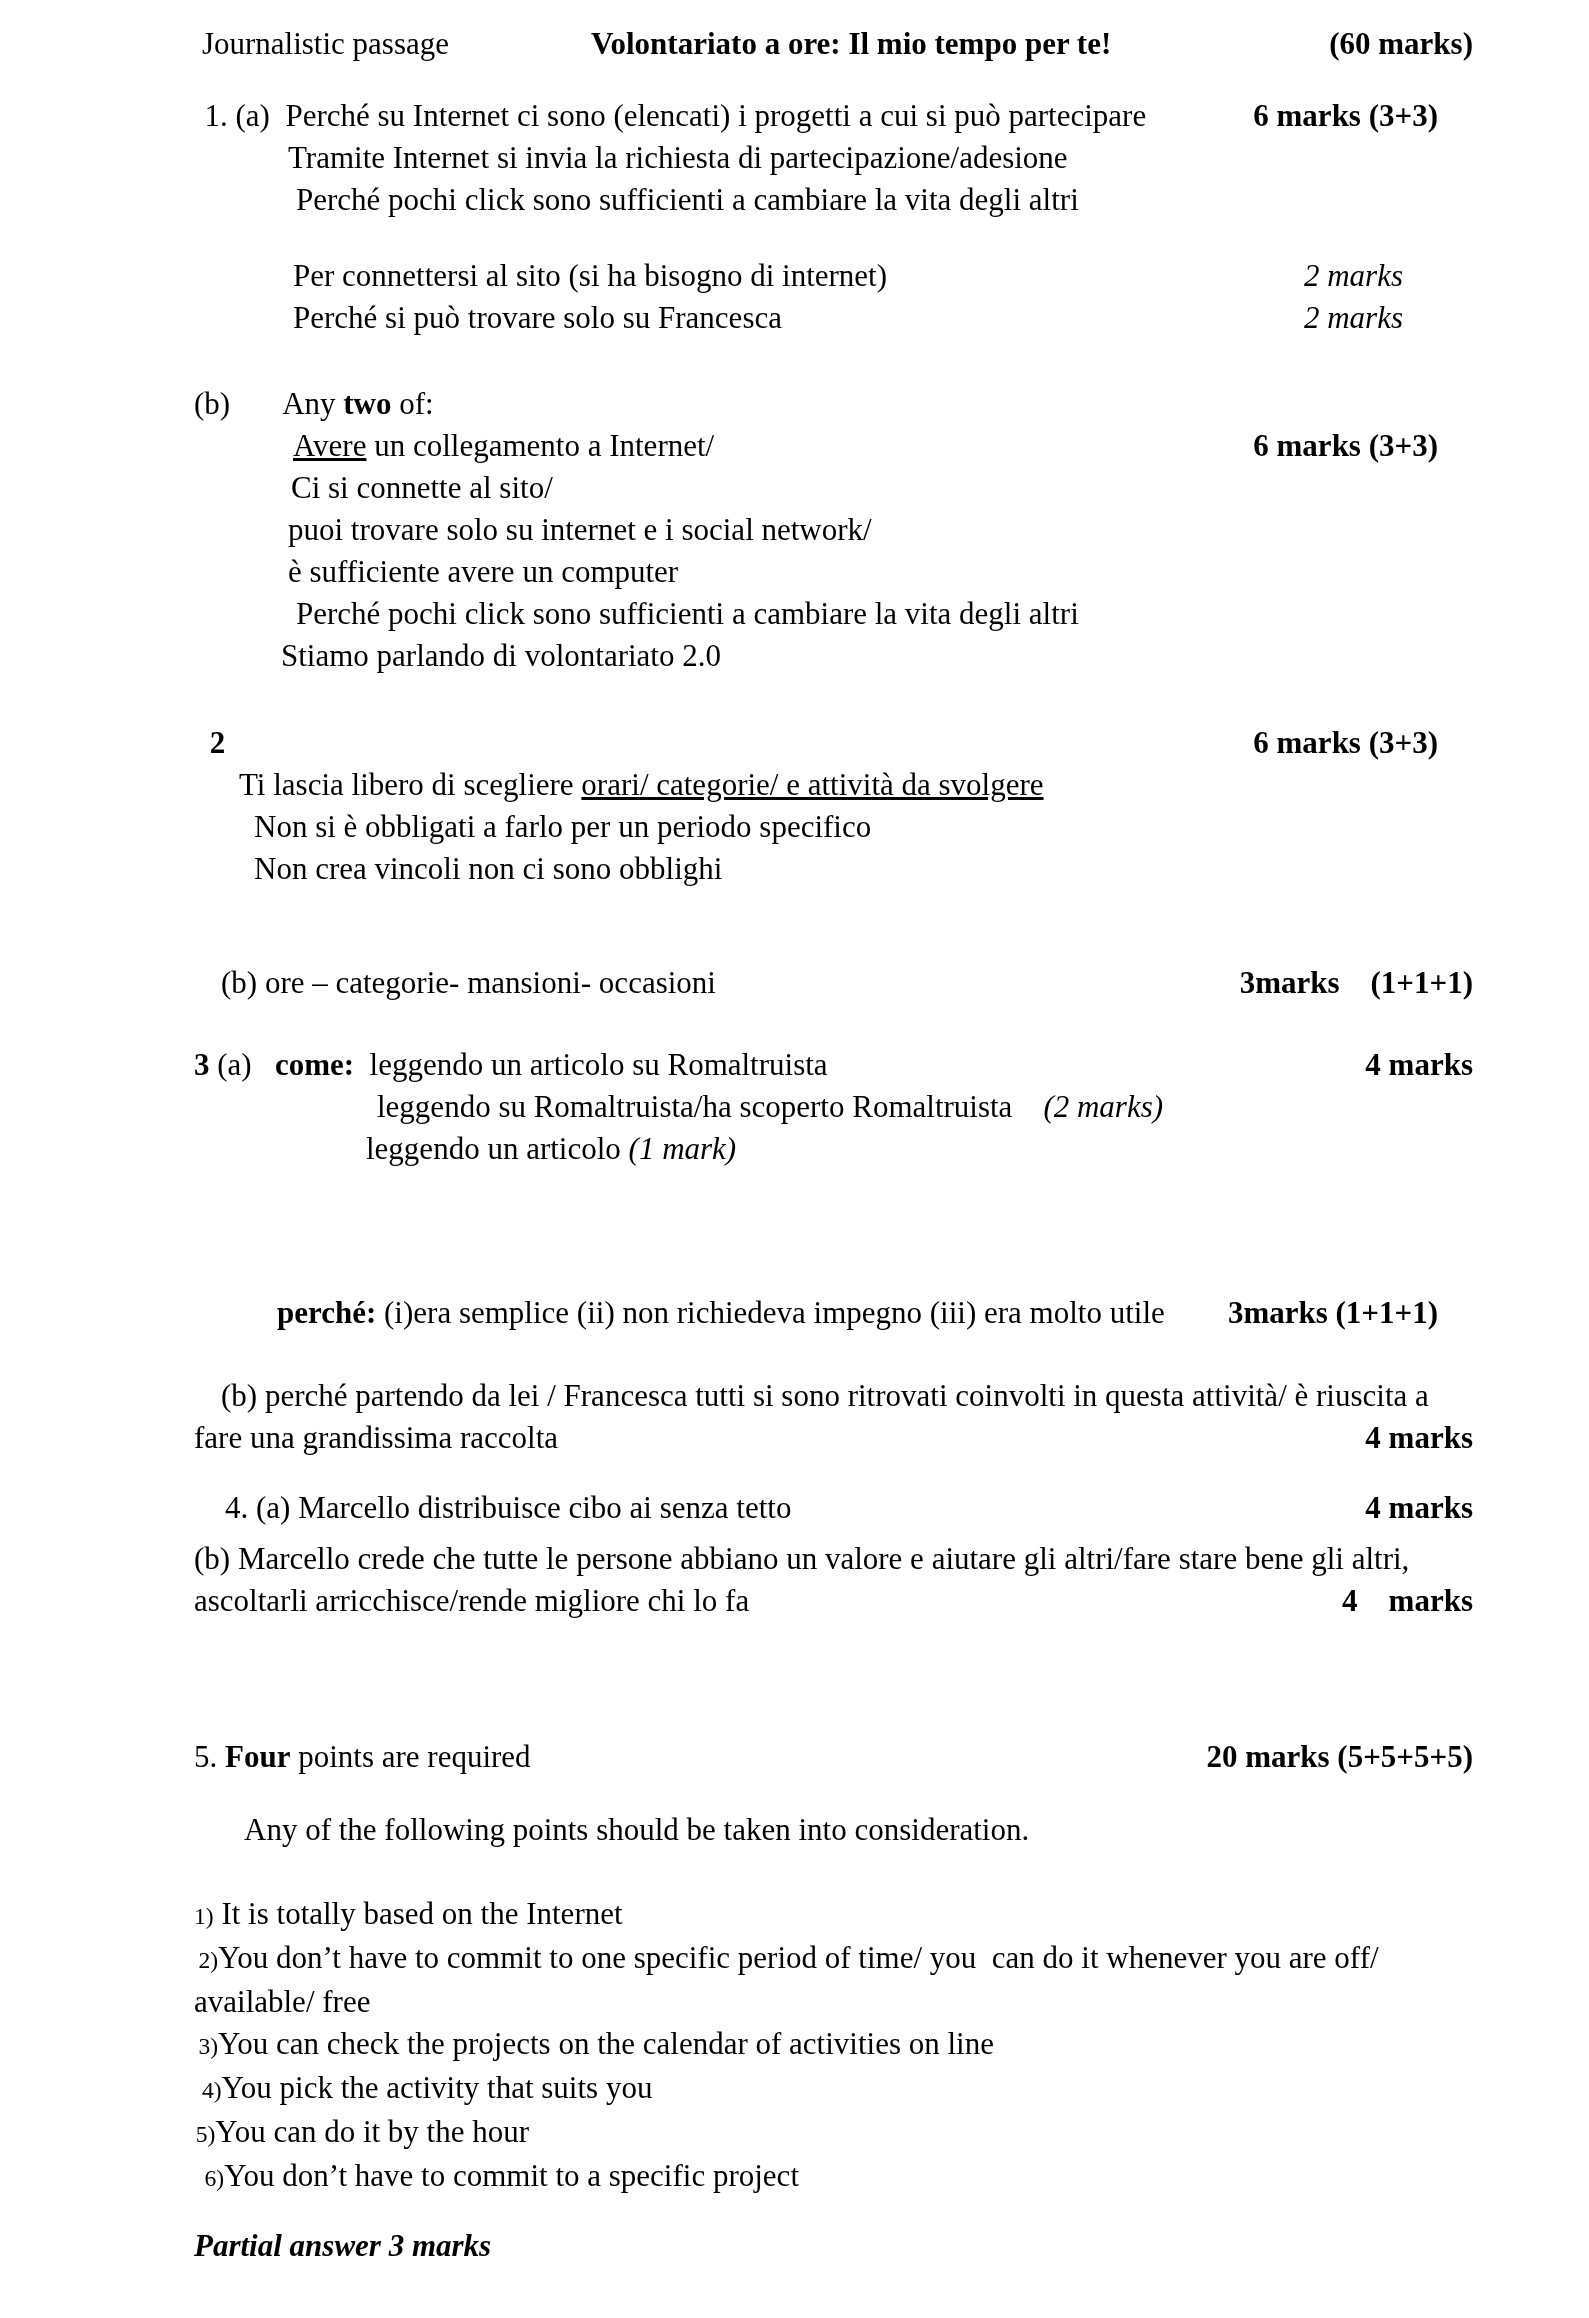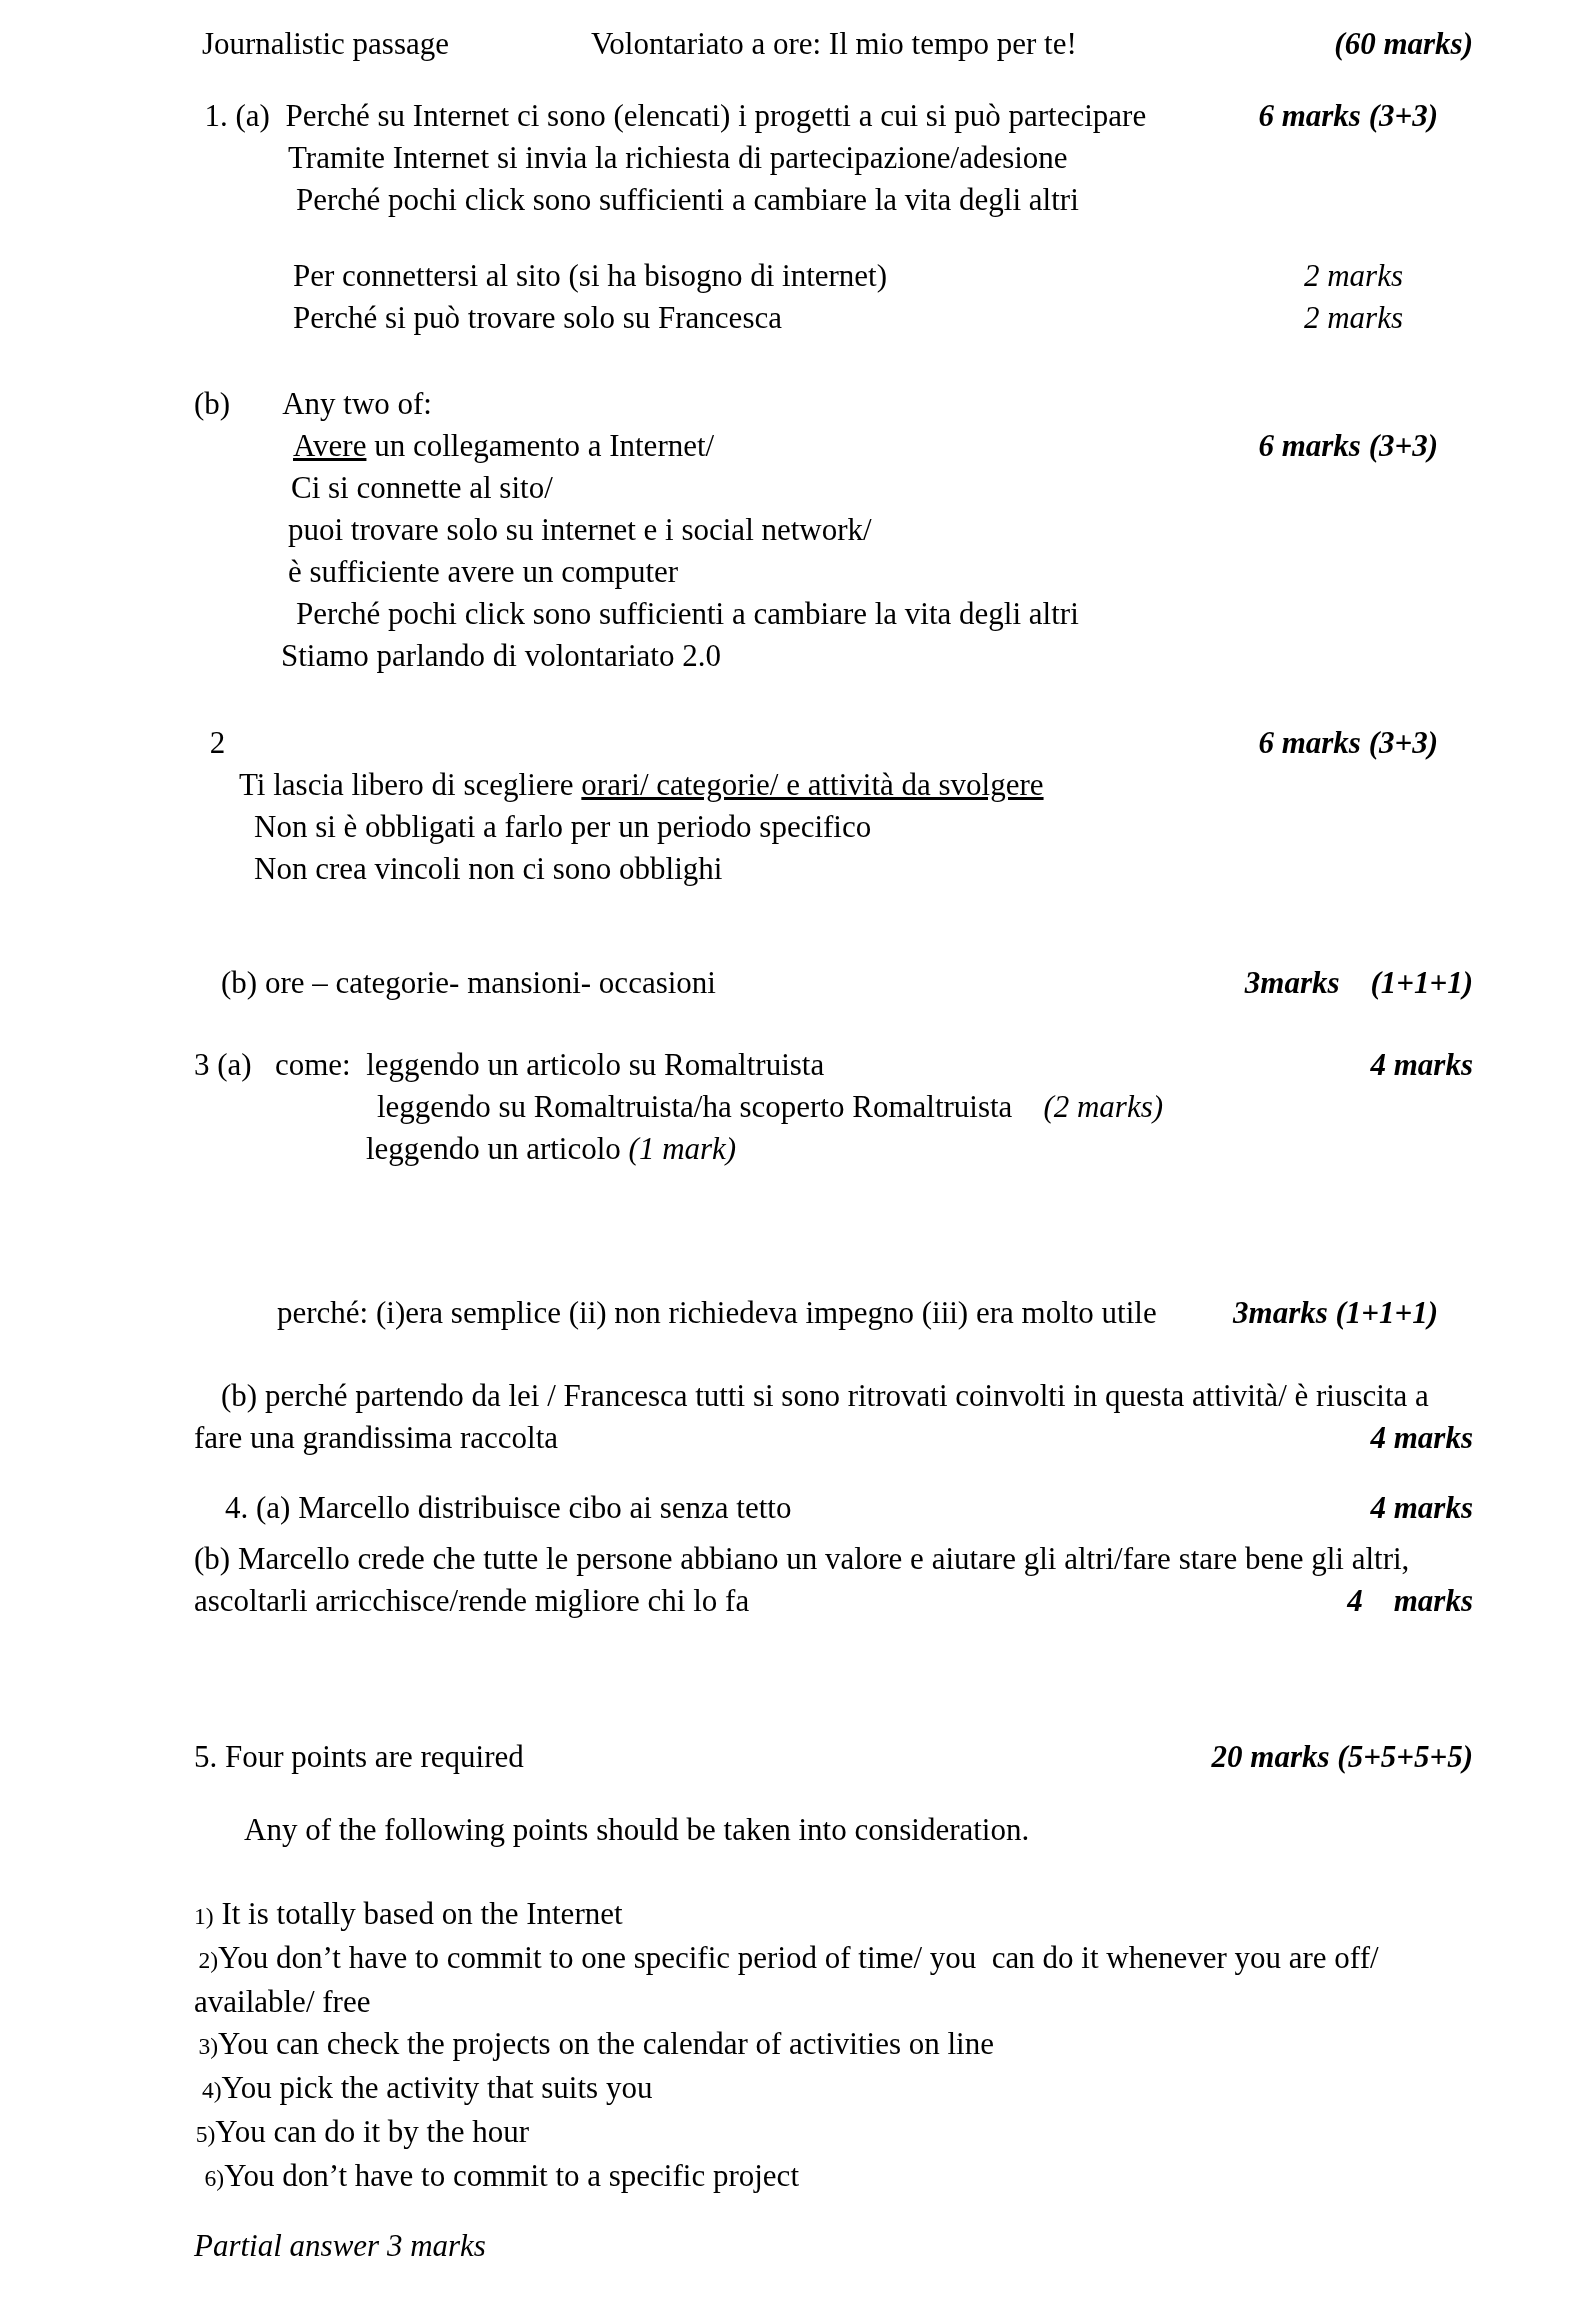--- a/index.html
+++ b/index.html
@@ -7,27 +7,27 @@
   body {
     width:1590px; height:2319px;
     color:#000000;
     font-family:"Liberation Serif","DejaVu Serif",serif;
     font-size:31px;
     overflow:hidden;
   }
   .page { width:100%; height:100%; padding:23px 77px 0 194px; }
   .row { display:flex; align-items:baseline; line-height:42px; }
   .seg { white-space:pre; }
-  .b { font-weight:normal;text-align:center; }
+  .b { font-weight:bold;text-align:center; }
   .i { font-style:italic; }
   .u { text-decoration:underline; }
   .sm { font-size:23.6px; }
   .marks {
     margin-left:auto; padding-left:17.5px; margin-right:40px;
-    font-weight:bold; white-space:pre; flex-shrink:0;font-style:italic;
+    font-weight:bold; white-space:pre; flex-shrink:0;
   }
   .m-xs .marks { margin-right:75px; }
   .m-sm .marks { margin-right:110px; }
   .marks.plain { font-weight:normal; font-style:italic; }
 </style>
 </head>
 <body>
 
 <div class="page">
 

